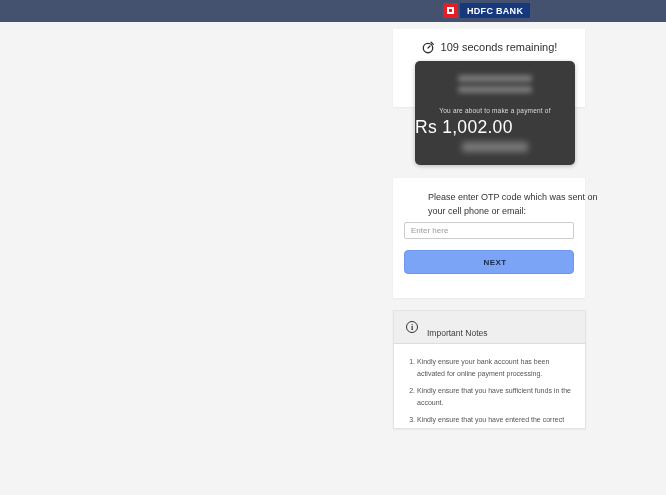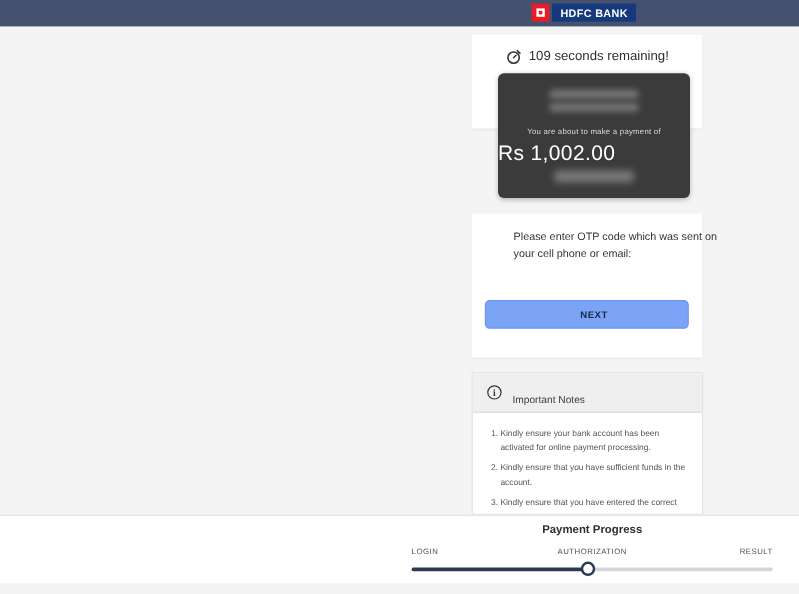--- a/index.html
+++ b/index.html
@@ -163,40 +163,32 @@
   <div class="pay-card">
     <div class="blur-blob blob-a"></div>
     <div class="blur-blob blob-b"></div>
     <div class="pay-intro">You are about to make a payment of</div>
     <div class="pay-amount">Rs 1,002.00</div>
     <div class="blur-blob blob-c"></div>
   </div>
 
   <div class="card card-otp">
     <div class="otp-prompt">Please enter OTP code which was sent on your cell phone or email:</div>
+    <input class="otp-input" type="text" placeholder="Enter here" style="">
     <button class="next-btn">NEXT</button>
   </div>
 
   <div class="card card-notes">
     <div class="notes-header">
       <span class="info-icon">i</span>
       <span class="notes-title">Important Notes</span>
     </div>
     <div class="notes-body">
       <ol>
         <li>Kindly ensure your bank account has been activated for online payment processing.</li>
         <li>Kindly ensure that you have sufficient funds in the account.</li>
         <li>Kindly ensure that you have entered the correct ID and password.</li>
       </ol>
     </div>
   </div>
 
-  <div class="footer">
-    <div class="progress-title">Payment Progress</div>
-    <div class="step-label step-login">LOGIN</div>
-    <div class="step-label step-auth">AUTHORIZATION</div>
-    <div class="step-label step-result">RESULT</div>
-    <div class="track-done"></div>
-    <div class="track-rest"></div>
-    <div class="thumb"></div>
-  </div>
 
 </div>
 
 </body></html>

